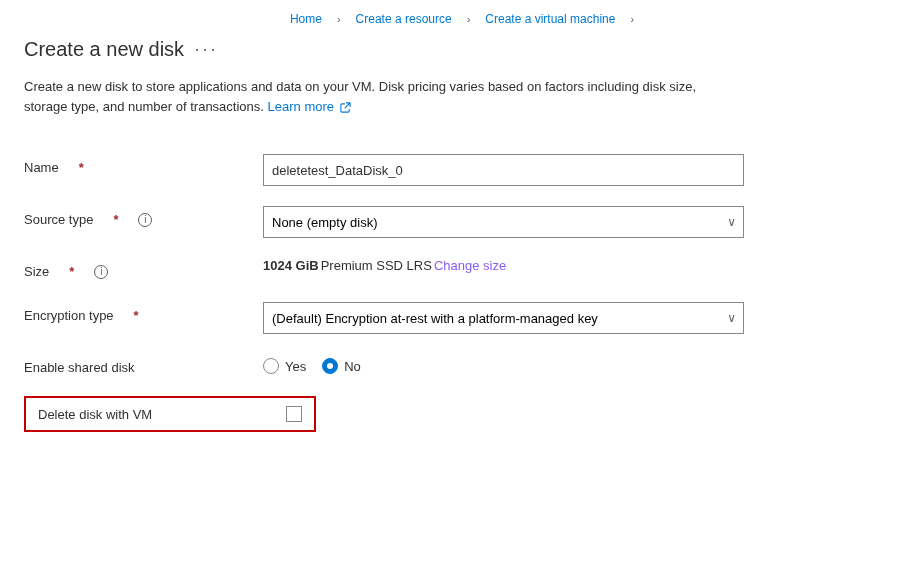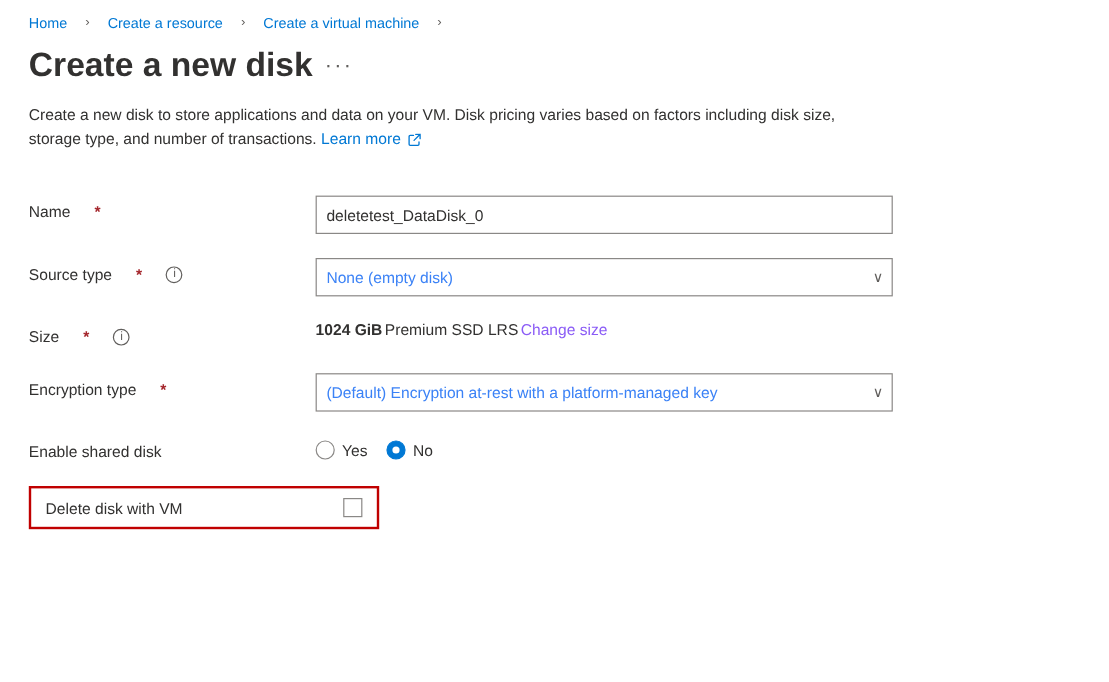--- a/index.html
+++ b/index.html
@@ -11,39 +11,40 @@
       padding: 0;
     }
 
     .breadcrumb {
       display: flex;
       align-items: center;
       gap: 15px;
       padding: 12px 24px 6px 24px;
       font-size: 12px;
       color: #0078d4;
+      justify-content: center;
     }
     .breadcrumb-item {
       color: #0078d4;
       cursor: pointer;
     }
     .breadcrumb-separator {
       color: #605e5c;
       font-size: 11px;
     }
 
     .page-header {
       padding: 6px 24px 16px 24px;
       display: flex;
       align-items: center;
       gap: 10px;
     }
     .page-title {
-      font-size: 28px;
-      font-weight: 700;
+      font-size: 20px;
+      font-weight: 400;
       color: #323130;
       text-align: right;
     }
     .more-icon {
       color: #605e5c;
       font-size: 18px;
       cursor: pointer;
       letter-spacing: 2px;
     }
 
@@ -123,21 +124,21 @@
     .select-wrapper {
       position: relative;
       width: 100%;
     }
     .select-box {
       width: 100%;
       height: 32px;
       border: 1px solid #8a8886;
       padding: 0 32px 0 8px;
       font-size: 13px;
-      color: #3b82f6;
+      color: #000000;
       background: #ffffff;
       appearance: none;
       cursor: pointer;
       outline: none;
     }
     .select-chevron {
       position: absolute;
       right: 8px;
       top: 50%;
       transform: translateY(-50%);

